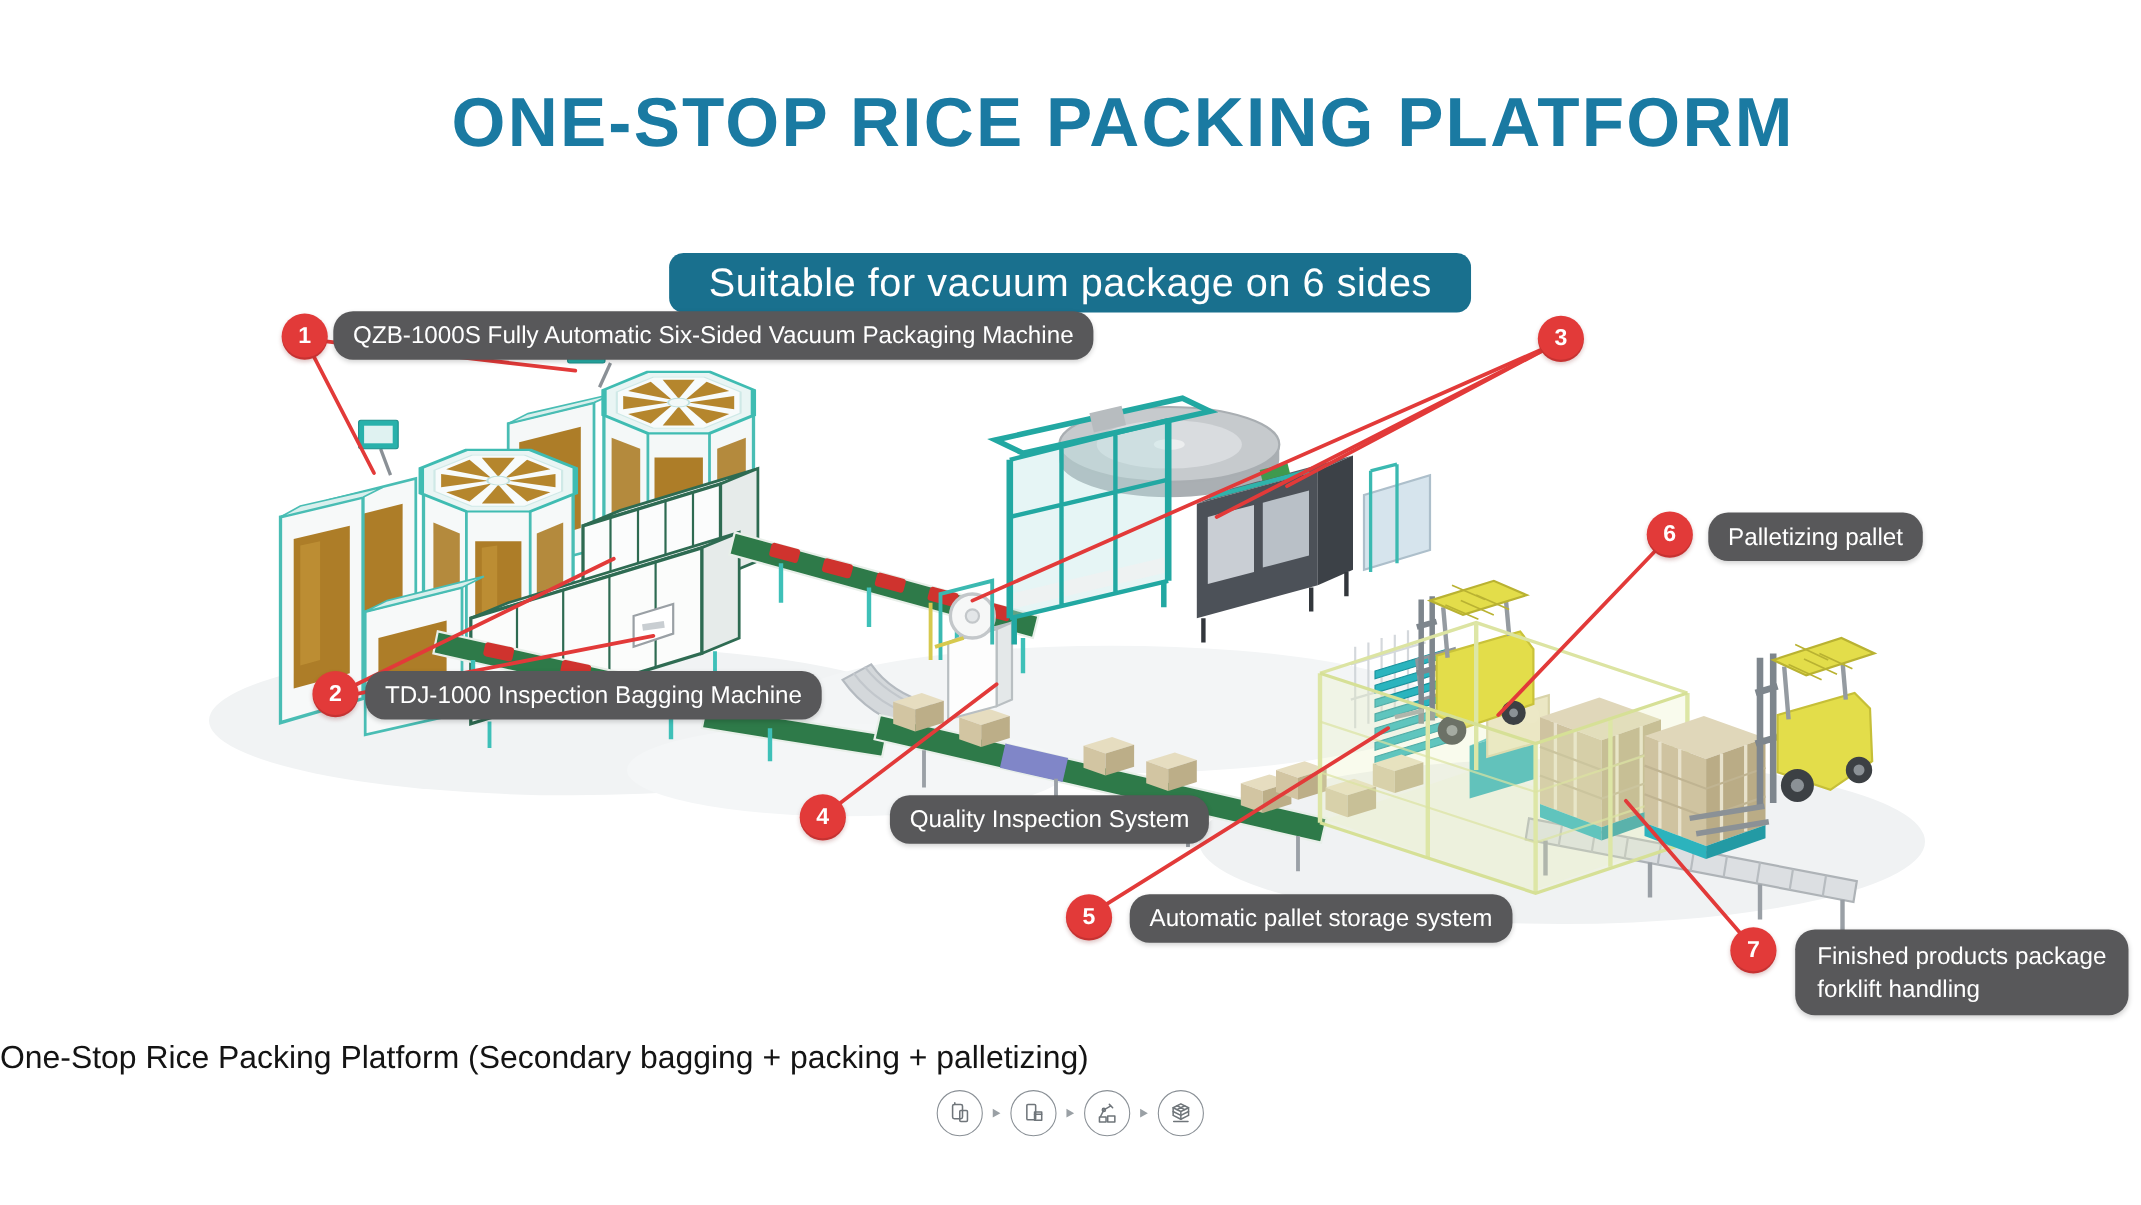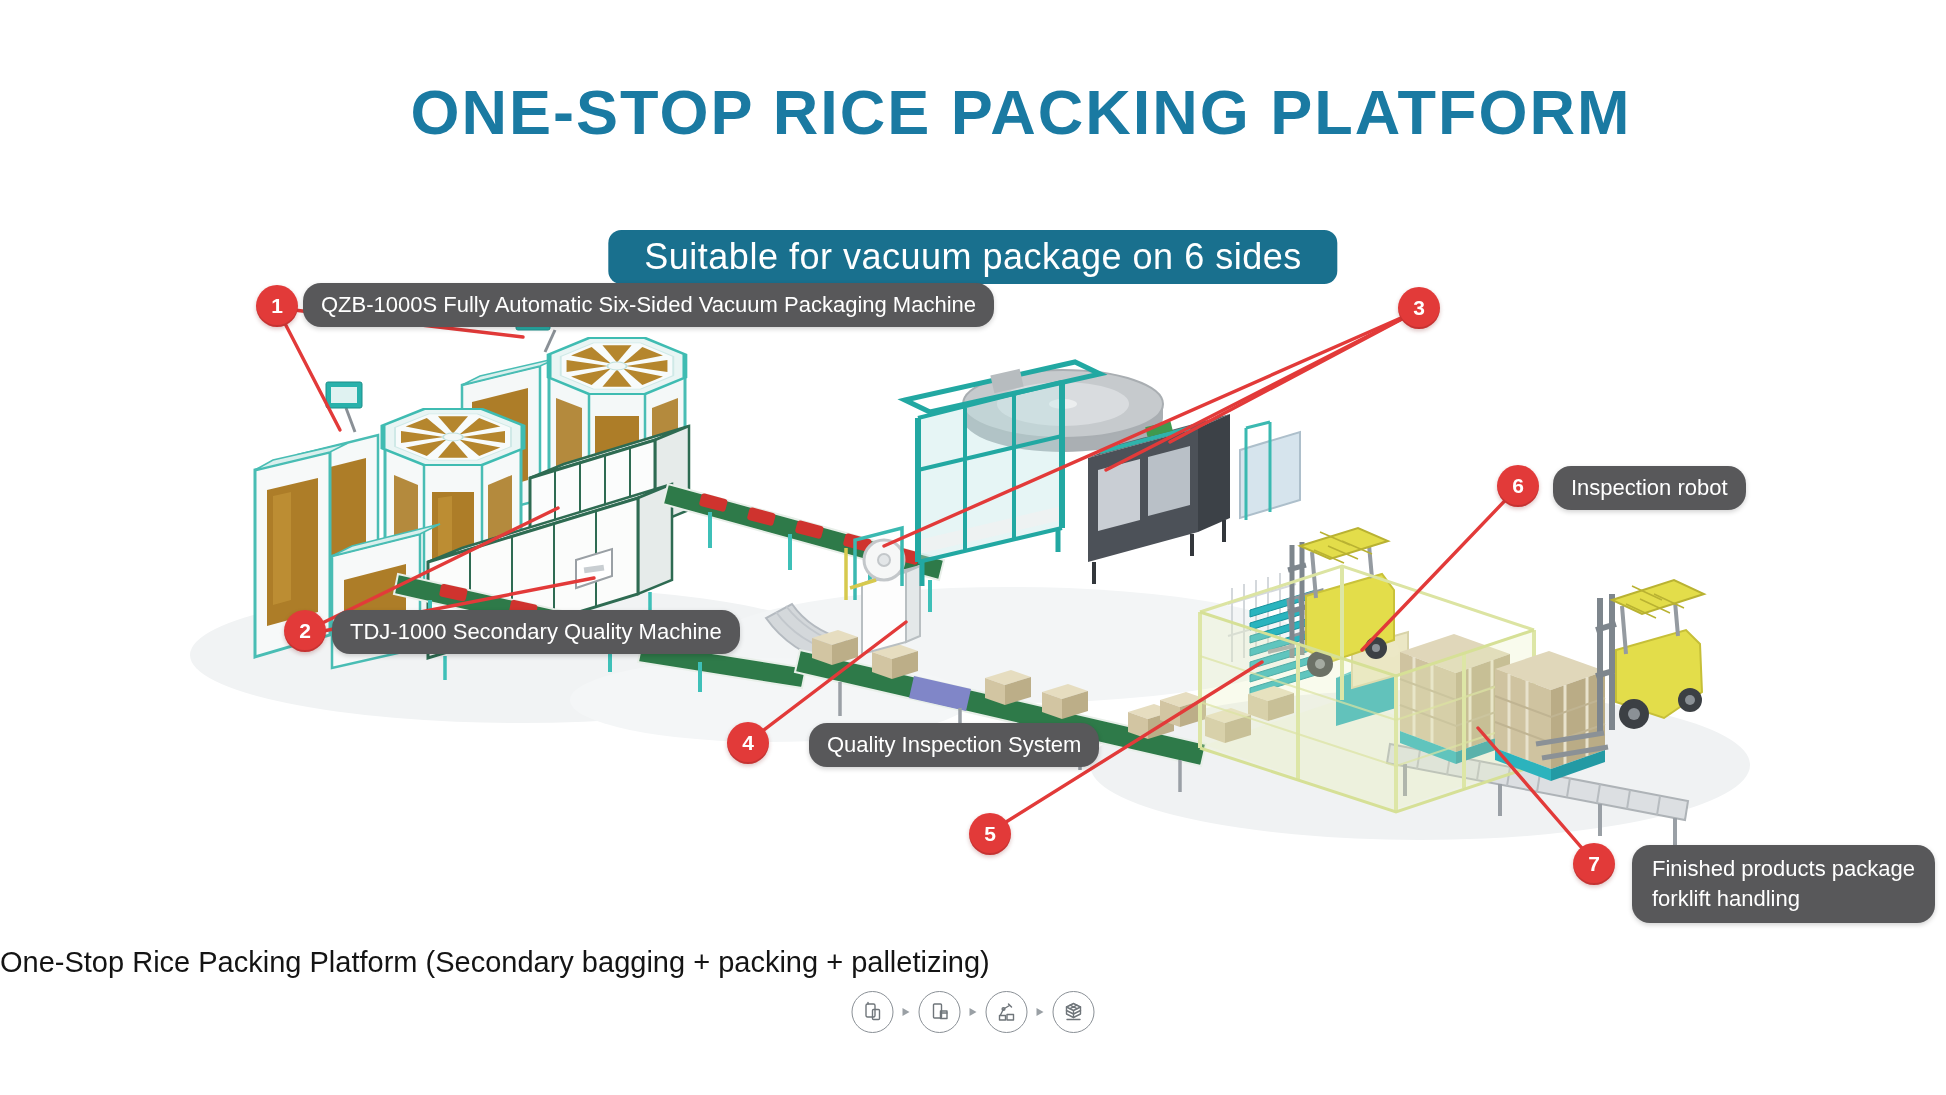--- a/index.html
+++ b/index.html
@@ -314,27 +314,30 @@
   <div class="num" style="left:1398px;top:287px">3</div>
   <div class="num" style="left:727px;top:722px">4</div>
   <div class="num" style="left:969px;top:813px">5</div>
   <div class="num" style="left:1497px;top:465px">6</div>
   <div class="num" style="left:1573px;top:843px">7</div>
 
   <div class="pill" style="left:303px;top:283px">
     <div>QZB-1000S Fully Automatic Six-Sided Vacuum Packaging Machine</div>
   </div>
   <div class="pill" style="left:332px;top:610px">
-    <div>TDJ-1000 Secondary Quality Machine</div>
+    <div>TDJ-1000 Inspection Bagging Machine</div>
   </div>
   <div class="pill" style="left:809px;top:723px">
     <div>Quality Inspection System</div>
   </div>
+  <div class="pill" style="left:1027px;top:813px">
+    <div>Automatic pallet storage system</div>
+  </div>
   <div class="pill" style="left:1553px;top:466px">
-    <div>Inspection robot</div>
+    <div>Palletizing pallet</div>
   </div>
   <div class="pill multi" style="left:1632px;top:845px">
     <div>Finished products package</div>
     <div>forklift handling</div>
   </div>
 
   <div class="caption">One-Stop Rice Packing Platform (Secondary bagging + packing + palletizing)</div>
   <div class="icon-row">
     <div class="proc-icon">
       <svg width="22" height="22" viewBox="0 0 22 22">

